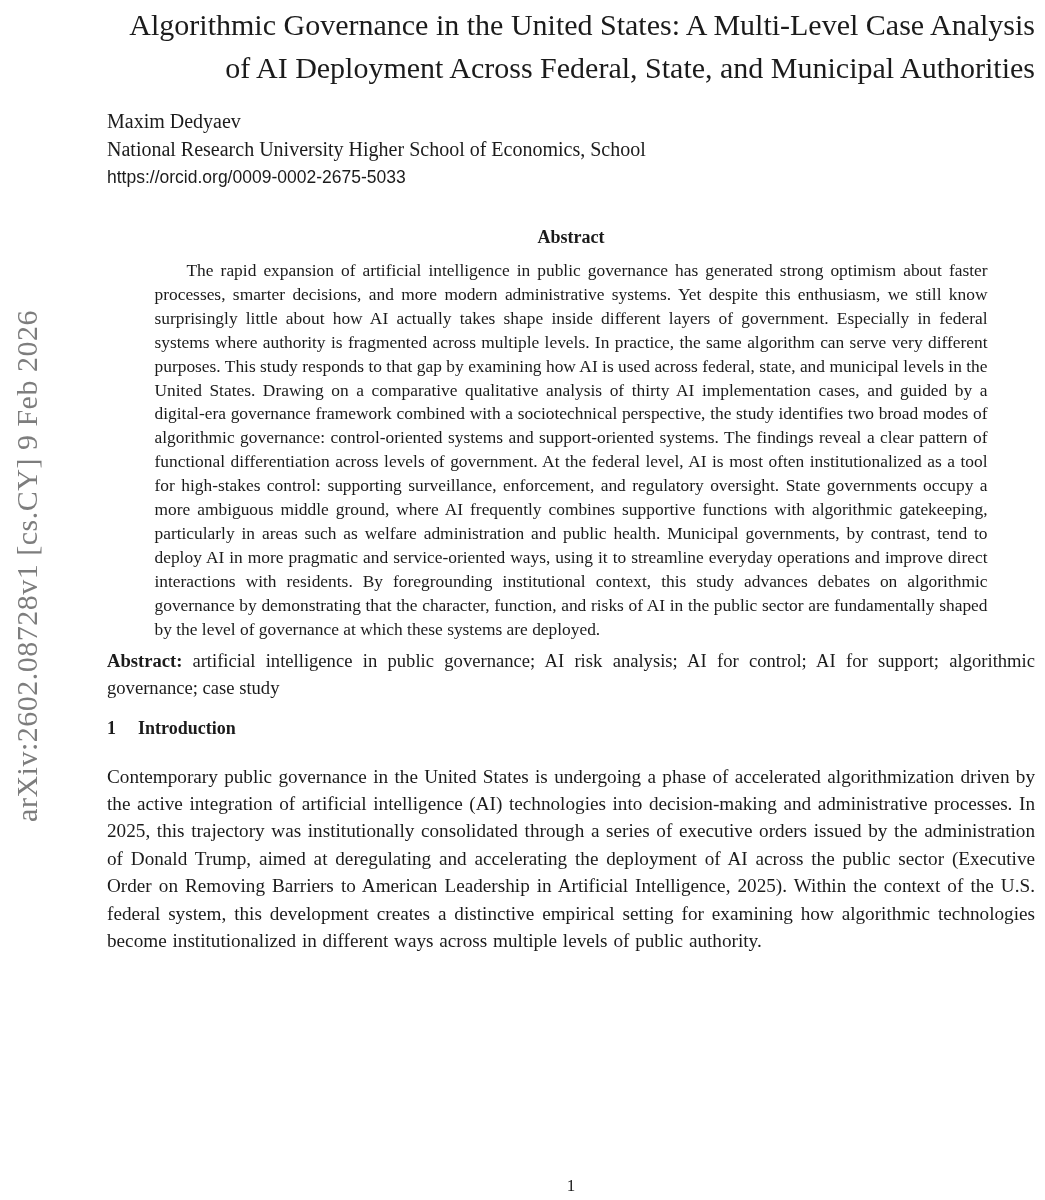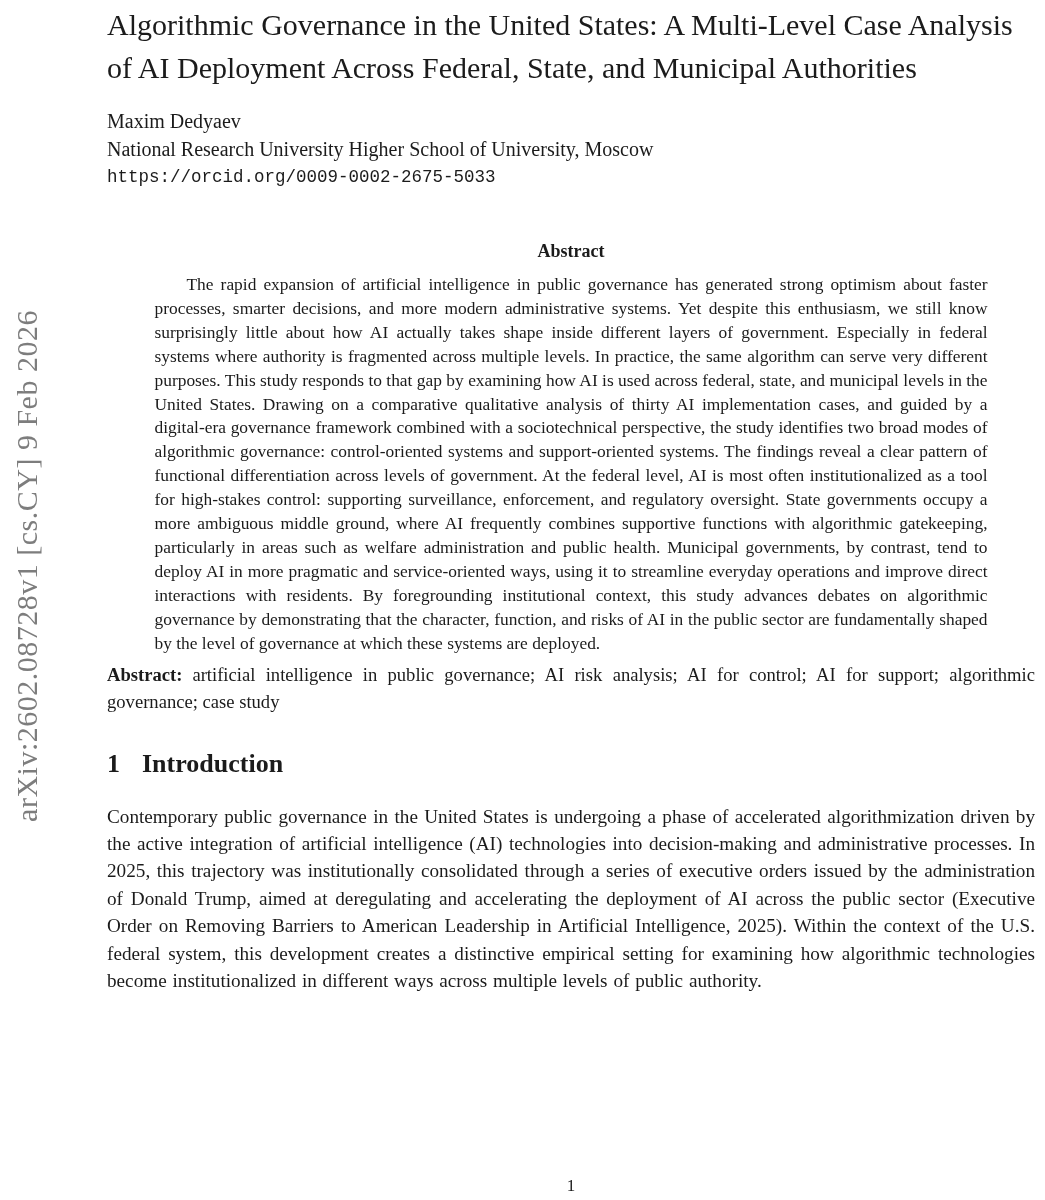--- a/index.html
+++ b/index.html
@@ -24,59 +24,59 @@
     letter-spacing: 0.5px;
   }
   .content {
     position: absolute;
     left: 107px;
     top: 0;
     width: 928px;
   }
   .title {
     padding-top: 3px;
-    text-align: left;
+    text-align: right;
     font-size: 30px;
     line-height: 43px;
     font-weight: normal;
   }
   .authors {
     margin-top: 18px;
     text-align: left;
     font-size: 20px;
     line-height: 28px;
   }
   .orcid-line {
-    font-family: Liberation Mono, monospace;
+    font-family: Liberation Sans, sans-serif;
     font-size: 17.5px;
   }
   .abstract-heading {
-    margin-top: 50px;
+    margin-top: 36px;
     text-align: center;
     font-size: 18px;
     font-weight: bold;
   }
   .abstract-body {
     margin: 11px auto 4px auto;
     width: 833px;
     text-align: justify;
     font-size: 17.4px;
     line-height: 23.9px;
     text-indent: 32px;
   }
   .keywords {
     margin-top: 5px;
     text-align: justify;
     font-size: 18.6px;
     line-height: 27.5px;
   }
   .keywords .kw-label { font-weight: bold; margin-right: 10px; }
   .section-heading {
-    margin-top: 33px;
-    font-size: 26px;
+    margin-top: 16px;
+    font-size: 18px;
     font-weight: bold;
   }
   .section-heading .sec-num { margin-right: 22px; }
   .body-paragraph {
     margin-top: 24px;
     text-align: justify;
     font-size: 19.2px;
     line-height: 27.4px;
     word-spacing: 1px;
   }
@@ -95,21 +95,21 @@
 <div class="page">
 
   <div class="arxiv-stamp">arXiv:2602.08728v1  [cs.CY]  9 Feb 2026</div>
 
   <div class="content">
 
     <h1 class="title">Algorithmic Governance in the United States: A Multi-Level Case Analysis of AI Deployment Across Federal, State, and Municipal Authorities</h1>
 
     <div class="authors">
       <div>Maxim Dedyaev</div>
-      <div>National Research University Higher School of University, Moscow</div>
+      <div>National Research University Higher School of Economics, School</div>
       <div class="orcid-line">https://orcid.org/0009-0002-2675-5033</div>
     </div>
 
     <div class="abstract-heading">Abstract</div>
 
     <p class="abstract-body">The rapid expansion of artificial intelligence in public governance has generated strong optimism about faster processes, smarter decisions, and more modern administrative systems. Yet despite this enthusiasm, we still know surprisingly little about how AI actually takes shape inside different layers of government. Especially in federal systems where authority is fragmented across multiple levels. In practice, the same algorithm can serve very different purposes. This study responds to that gap by examining how AI is used across federal, state, and municipal levels in the United States. Drawing on a comparative qualitative analysis of thirty AI implementation cases, and guided by a digital-era governance framework combined with a sociotechnical perspective, the study identifies two broad modes of algorithmic governance: control-oriented systems and support-oriented systems. The findings reveal a clear pattern of functional differentiation across levels of government. At the federal level, AI is most often institutionalized as a tool for high-stakes control: supporting surveillance, enforcement, and regulatory oversight. State governments occupy a more ambiguous middle ground, where AI frequently combines supportive functions with algorithmic gatekeeping, particularly in areas such as welfare administration and public health. Municipal governments, by contrast, tend to deploy AI in more pragmatic and service-oriented ways, using it to streamline everyday operations and improve direct interactions with residents. By foregrounding institutional context, this study advances debates on algorithmic governance by demonstrating that the character, function, and risks of AI in the public sector are fundamentally shaped by the level of governance at which these systems are deployed.</p>
 
     <p class="keywords">
       <span class="kw-label">Abstract:</span><span>artificial intelligence in public governance; AI risk analysis; AI for control; AI for support; algorithmic governance; case study</span>
     </p>

